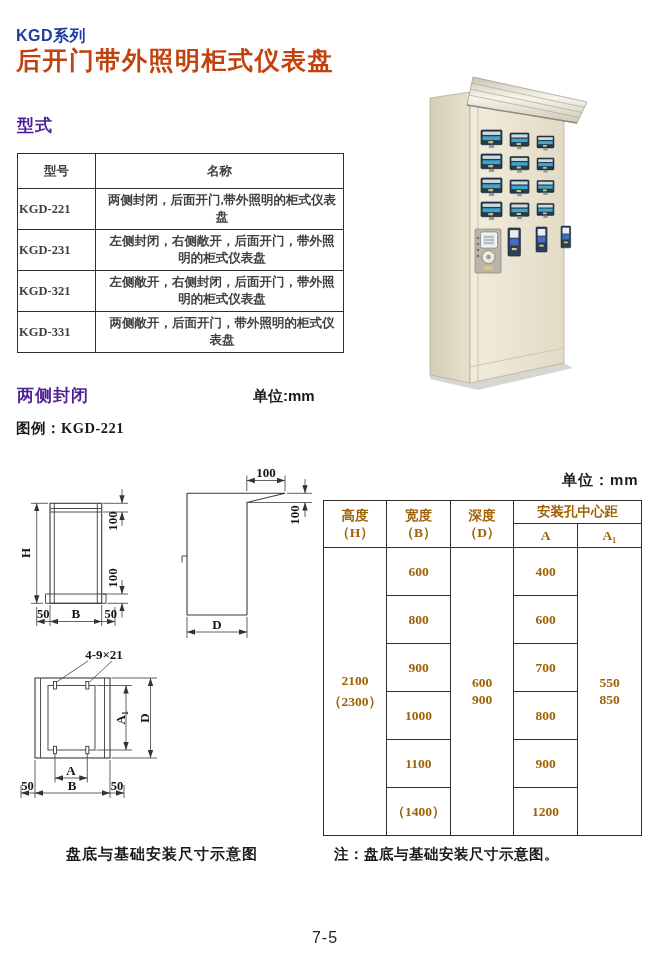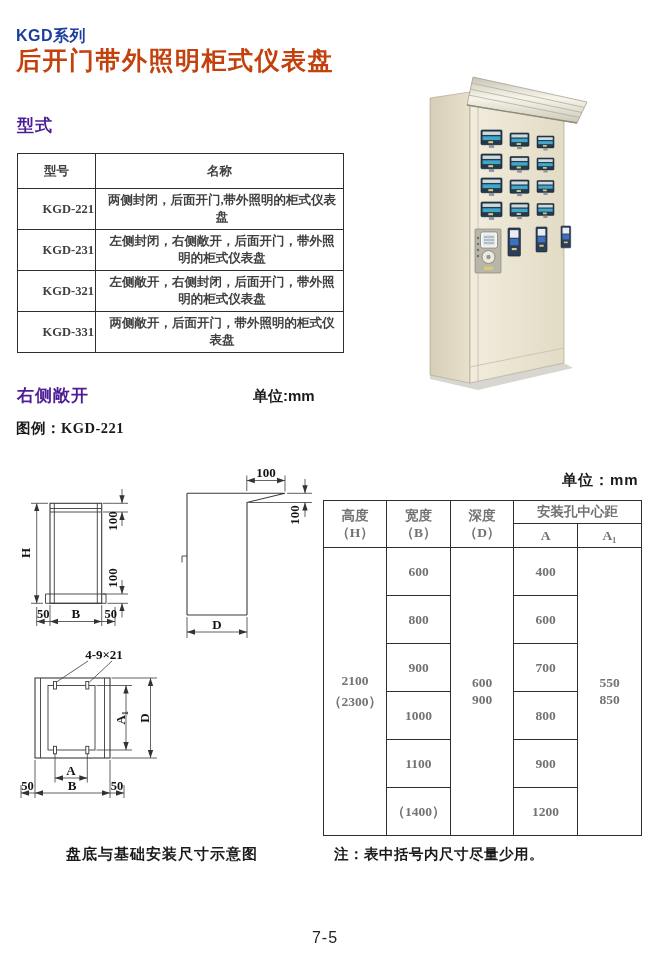--- a/index.html
+++ b/index.html
@@ -10,28 +10,28 @@
   .main-title{left:16px;top:44px;font:bold 25px "Liberation Sans",sans-serif;color:#c2410c;letter-spacing:1.5px}
   .sec-heading{font:bold 17px "Liberation Sans",sans-serif;color:#4c1d95;letter-spacing:1px}
   #type-heading{left:17px;top:114px}
   #dims-heading{left:17px;top:384px}
   .unit-inline{left:253px;top:387px;font:bold 15px "Liberation Sans",sans-serif}
   .legend{left:16px;top:419px;font:bold 14.5px "Liberation Serif",serif;letter-spacing:.5px}
 
   table{border-collapse:collapse;table-layout:fixed}
   .model-table{left:17px;top:153px;width:326px}
   .model-table th,.model-table td{border:1.5px solid #2e2e2e;font:bold 12.5px "Liberation Serif",serif;color:#404040}
-  .mt-model{text-align:right}
+  .mt-model{text-align:left}
   .mt-name{text-align:center;padding:3px 6px 3px 11px;line-height:16.5px}
   .model-table th{text-align:center}
 
   .dim-unit{left:562px;top:471px;font:bold 15px "Liberation Sans",sans-serif;letter-spacing:1px}
   .dim-table{left:323px;top:500px;width:318px}
   .dim-table th,.dim-table td{border:1.5px solid #2e2e2e;text-align:center;padding:0;
-      font:bold 13.5px "Liberation Serif",serif;color:#737373}
+      font:bold 13.5px "Liberation Serif",serif;color:#a16207}
   .dim-table tr.h1{height:23px}
   .dim-table tr.h2{height:24px}
   .dim-table tr.body{height:48px}
   .hdr2 div{line-height:17px}
   .gap-lg div{line-height:16px;margin:4.5px 0}
   .gap-sm div{line-height:16px;margin:1px 0}
 
   .caption{left:66px;top:845px;font:bold 15px "Liberation Serif",serif;letter-spacing:1px}
   .note{left:334px;top:845px;font:bold 14.5px "Liberation Serif",serif;letter-spacing:.5px}
   .pageno{left:0;top:929px;width:650px;text-align:center;font:16px "Liberation Sans",sans-serif;letter-spacing:1px;color:#222}
@@ -157,21 +157,21 @@
     <rect x="9" y="37.5" width="9" height="3.5" rx="0.8" fill="#d9c97a"></rect>
   </g>
 
   <g>
     <use href="#vinst" transform="translate(118,158) scale(1.08)"></use>
     <use href="#vinst" transform="translate(146,157) scale(0.96)"></use>
     <use href="#vinst" transform="translate(171,156) scale(0.84)"></use>
   </g>
 </svg>
 
-<div class="abs sec-heading" id="dims-heading">右侧敞开</div>
+<div class="abs sec-heading" id="dims-heading">两侧封闭</div>
 <div class="abs unit-inline">单位:mm</div>
 <div class="abs legend">图例：KGD-221</div>
 
 <svg class="drawings" viewBox="0 0 330 420">
   <defs>
     <marker id="ah" markerWidth="9" markerHeight="8" refX="8" refY="3.5" orient="auto-start-reverse" markerUnits="userSpaceOnUse">
       <path d="M0,0.8 L8,3.5 L0,6.2 Z" fill="#333"></path>
     </marker>
   </defs>
 
@@ -314,14 +314,14 @@
     <td>900</td>
   </tr>
   <tr class="body">
     <td>（1400）</td>
     <td>1200</td>
   </tr>
 </tbody>
   </table>
 
 <div class="abs caption">盘底与基础安装尺寸示意图</div>
-<div class="abs note">注：表中括号内尺寸尽量少用。</div>
+<div class="abs note">注：盘底与基础安装尺寸示意图。</div>
 <div class="abs pageno">7-5</div>
 
 </body></html>

